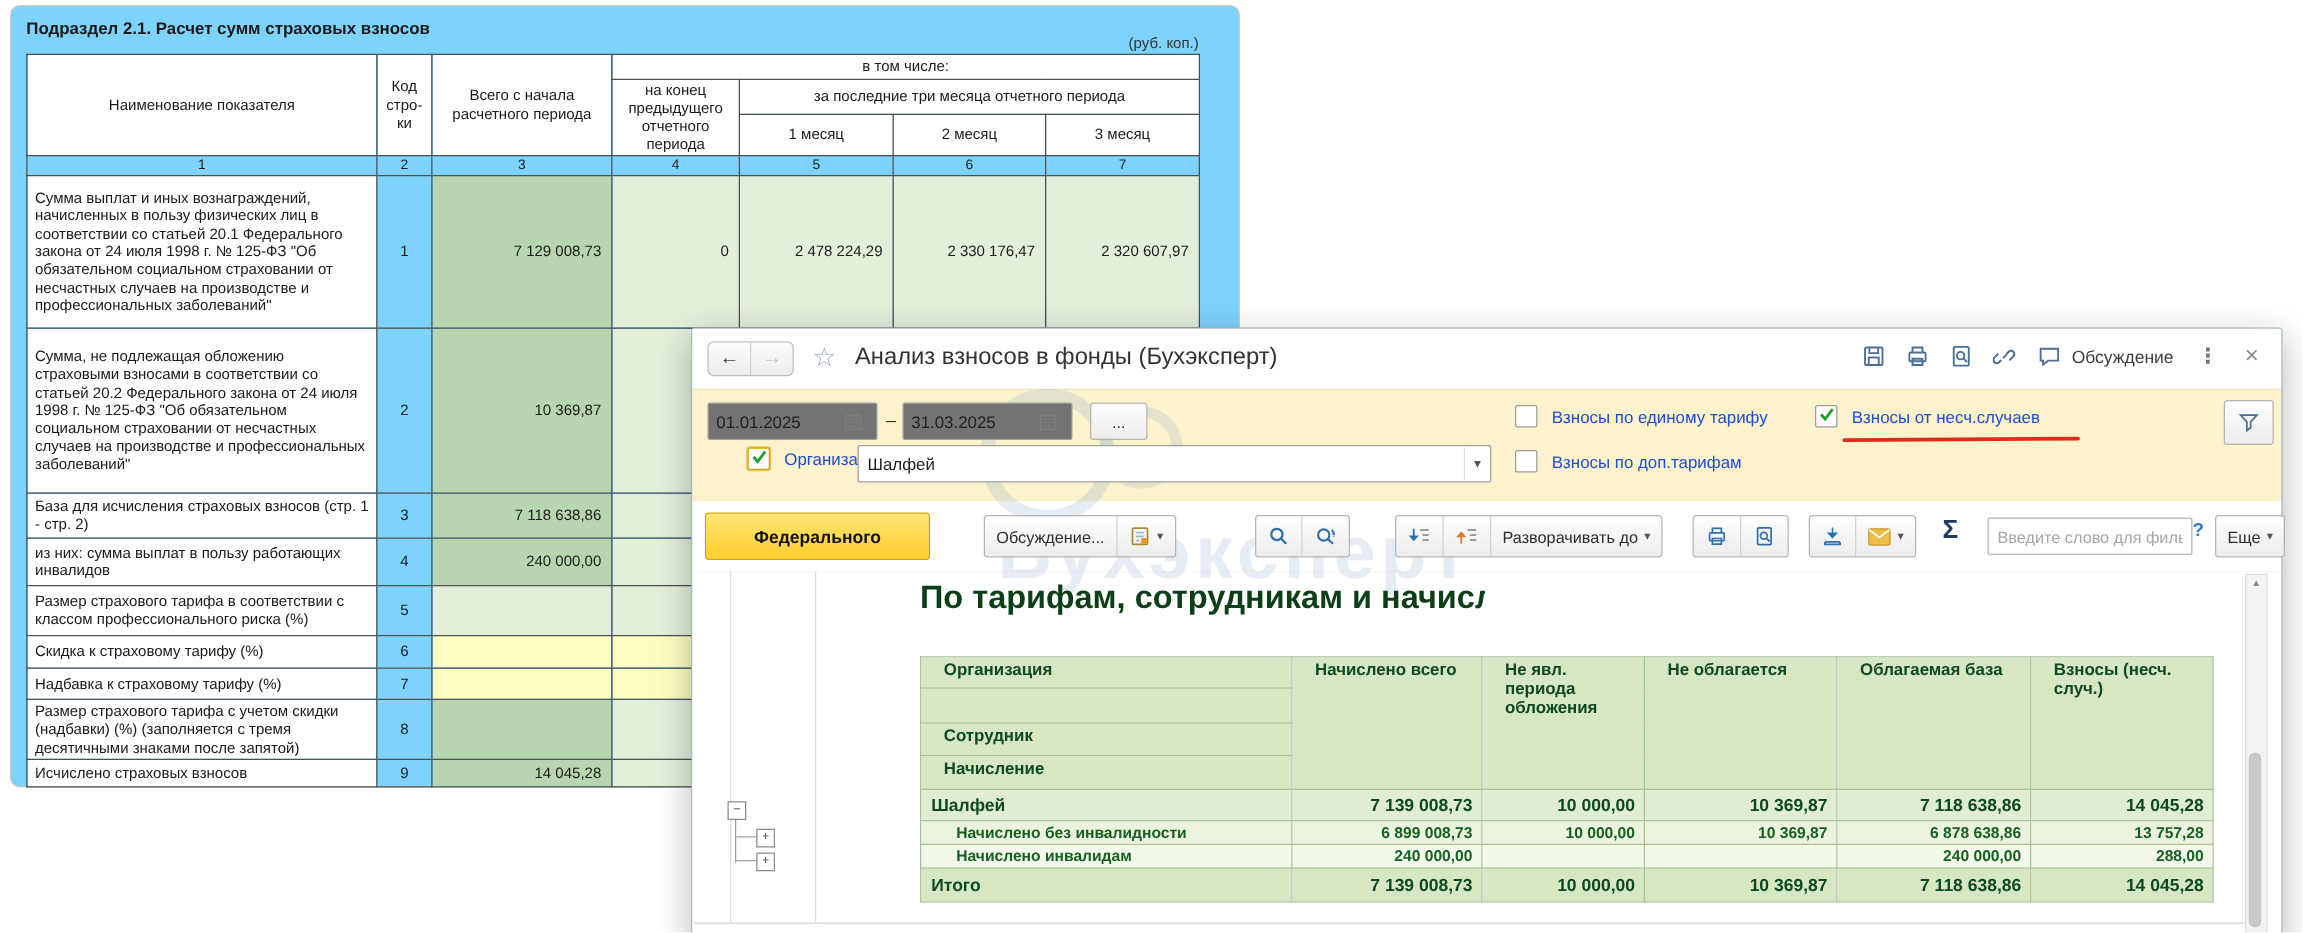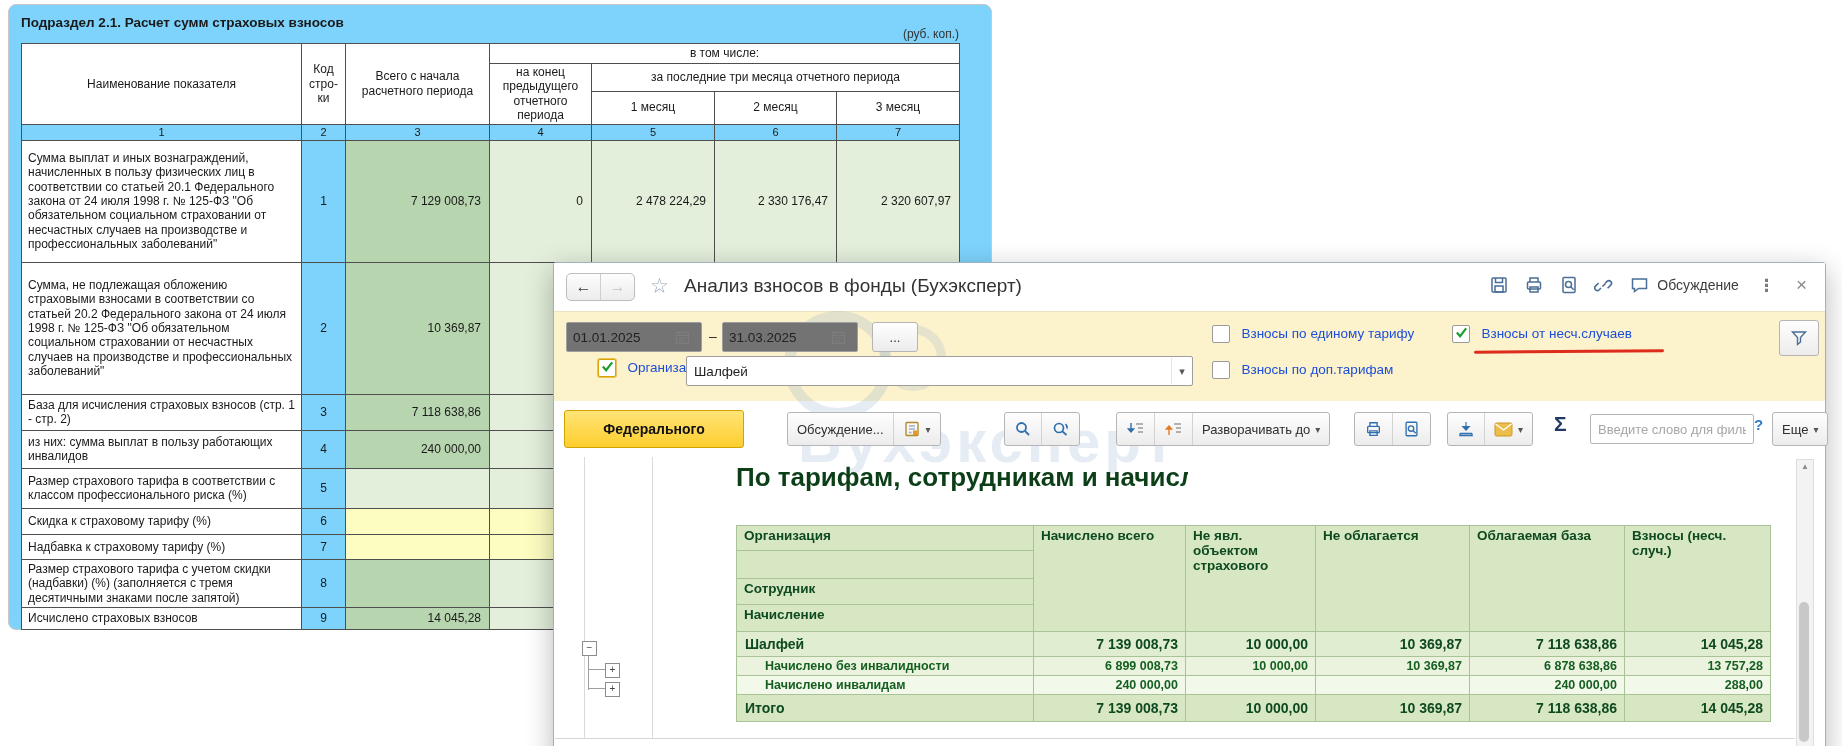--- a/index.html
+++ b/index.html
@@ -68,21 +68,21 @@
   .help{color:#2f7bd0;font-size:15px;font-weight:bold;}
 
   
   .rpt-area{position:absolute;left:0;top:194px;width:100%;height:306px;background:#fff;overflow:hidden;}
   .vline{position:absolute;width:1px;background:#dadada;top:194px;height:281px;}
   .hline{position:absolute;height:1px;background:#d5d5d5;top:475px;left:1px;width:1240px;}
   .rtitle{position:absolute;left:182px;top:199px;width:452px;height:36px;overflow:hidden;white-space:nowrap;
           font-size:26px;font-weight:bold;color:#0c3f17;z-index:2;}
   table.rpt{position:absolute;left:182px;top:262px;border-collapse:collapse;table-layout:fixed;width:1034px;z-index:2;}
   .rpt td{border:1px solid #a9c296;font-size:13px;overflow:hidden;}
-  .rpt .rh{background:#d8e7c3;color:#0d4a1f;font-weight:bold;font-size:13.5px;padding:2px 7px;vertical-align:top;text-align:left;}
+  .rpt .rh{background:#d8e7c3;color:#0d4a1f;font-weight:bold;font-size:13.5px;padding:2px 18px;vertical-align:top;text-align:left;}
   .rpt .lbl{padding:2px 8px;color:#0d4a1f;font-weight:bold;font-size:14px;}
   .rpt .num{text-align:right;padding:2px 7px;color:#0d4a1f;}
   .rpt tr.g td{background:#e1edd0;font-weight:bold;font-size:14px;}
   .rpt tr.d1 td{background:#ebf3df;font-weight:600;font-size:12.5px;color:#156021;}
   .rpt tr.d2 td{background:#f2f8ea;font-weight:600;font-size:12.5px;color:#156021;}
   .rpt tr.d1 .lbl,.rpt tr.d2 .lbl{padding-left:28px;font-size:12.5px;color:#156021;}
   .rpt tr.t td{background:#d8e7c3;font-weight:bold;font-size:14px;}
 
   .exp{position:absolute;width:13px;height:13px;border:1px solid #8c8c8c;background:#fff;font-size:10px;line-height:11px;
        text-align:center;color:#444;z-index:2;}
@@ -474,21 +474,21 @@
           <col style="width:152px">
           <col style="width:130px">
           <col style="width:154px">
           <col style="width:155px">
           <col style="width:146px">
         </colgroup>
       <tbody>
           <tr style="height:25px">
         <td class="rh">Организация</td>
         <td class="rh" rowspan="4">Начислено всего</td>
-        <td class="rh" rowspan="4">Не явл. объектом страхового</td>
+        <td class="rh" rowspan="4">Не явл. периода обложения</td>
         <td class="rh" rowspan="4">Не облагается</td>
         <td class="rh" rowspan="4">Облагаемая база</td>
         <td class="rh" rowspan="4">Взносы (несч. случ.)</td>
       </tr>
       <tr style="height:28px">
             <td class="rh"></td>
           </tr>
       <tr style="height:26px">
             <td class="rh">Сотрудник</td>
           </tr>

